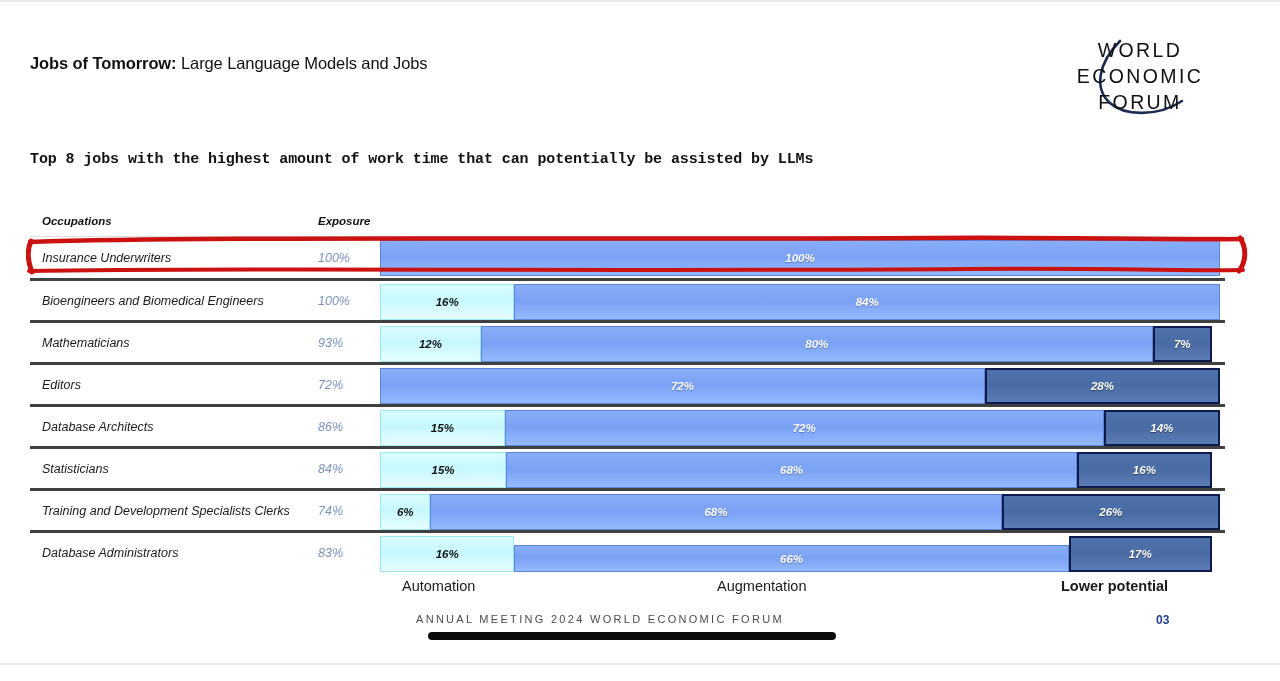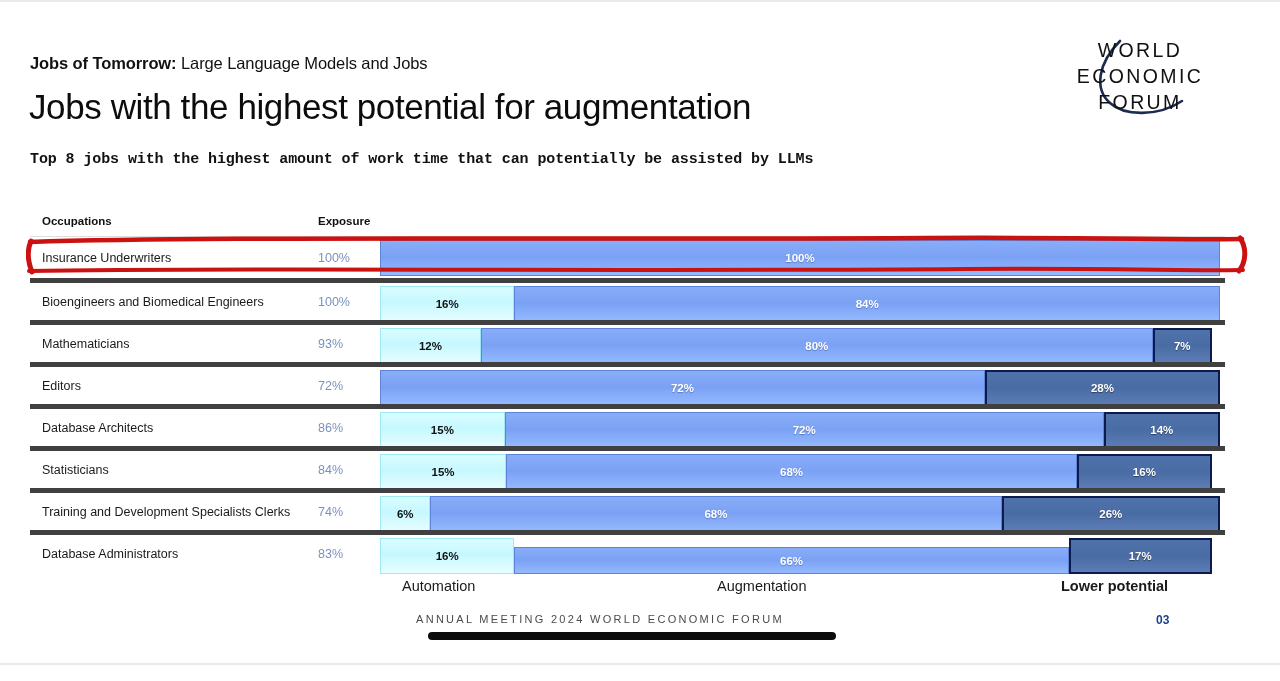--- a/index.html
+++ b/index.html
@@ -41,33 +41,33 @@
     position: absolute; left: 1058px; top: 33px;
     width: 165px; height: 90px;
   }
   .logo svg { display: block; width: 165px; height: 90px; }
   .logo-line {
     font-family: "Liberation Sans", sans-serif;
     font-size: 19.5px; fill: #111; letter-spacing: 2.4px;
     font-weight: 400;
   }
   
-  .tbl { position: absolute; left: 30px; top: 210px; width: 1195px; }
+  .tbl { position: absolute; left: 30px; top: 210px; width: 1195px; font-style: italic; }
   .hdr { position: relative; height: 26px; }
   .hdr .h-occ {
     position: absolute; left: 12px; top: 5px;
     font-size: 11.5px; font-weight: bold; color: #111;
   }
   .hdr .h-exp {
     position: absolute; left: 288px; top: 5px;
     font-size: 11.5px; font-weight: bold; color: #111;
   }
   .row {
     position: relative; height: 42px;
-    border-top: 5px solid #404040;
+    border-top: 3px solid #404040;
   }
   .row.first { border-top: 1px solid #dedede; }
   .occ {
     position: absolute; left: 12px; top: 50%;
     transform: translateY(-50%);
     font-size: 12.5px; color: #1a1a1a; white-space: nowrap;
   }
   .exp {
     position: absolute; left: 288px; top: 50%;
     transform: translateY(-50%);
@@ -145,21 +145,20 @@
 </head>
 <body>
 
 <div class="slide">
 
   <div class="top-rule"></div>
 
   <div class="eyebrow">
     <span class="strong">Jobs of Tomorrow:</span><span> Large Language Models and Jobs</span>
   </div>
-  <div class="title">Jobs with the highest potential for augmentation</div>
   <div class="subtitle">Top 8 jobs with the highest amount of work time that can potentially be assisted by LLMs</div>
 
   <div class="logo">
     <svg viewBox="0 0 165 90" xmlns="http://www.w3.org/2000/svg">
       <path d="M62 8 C 40 30, 36 56, 52 70 C 66 83, 100 84, 124 68" fill="none" stroke="#1b2b52" stroke-width="2.6" stroke-linecap="round"></path>
       <text class="logo-line" x="82" y="24" text-anchor="middle">WORLD</text>
       <text class="logo-line" x="82" y="50" text-anchor="middle">ECONOMIC</text>
       <text class="logo-line" x="82" y="76" text-anchor="middle">FORUM</text>
     </svg>
   </div>

